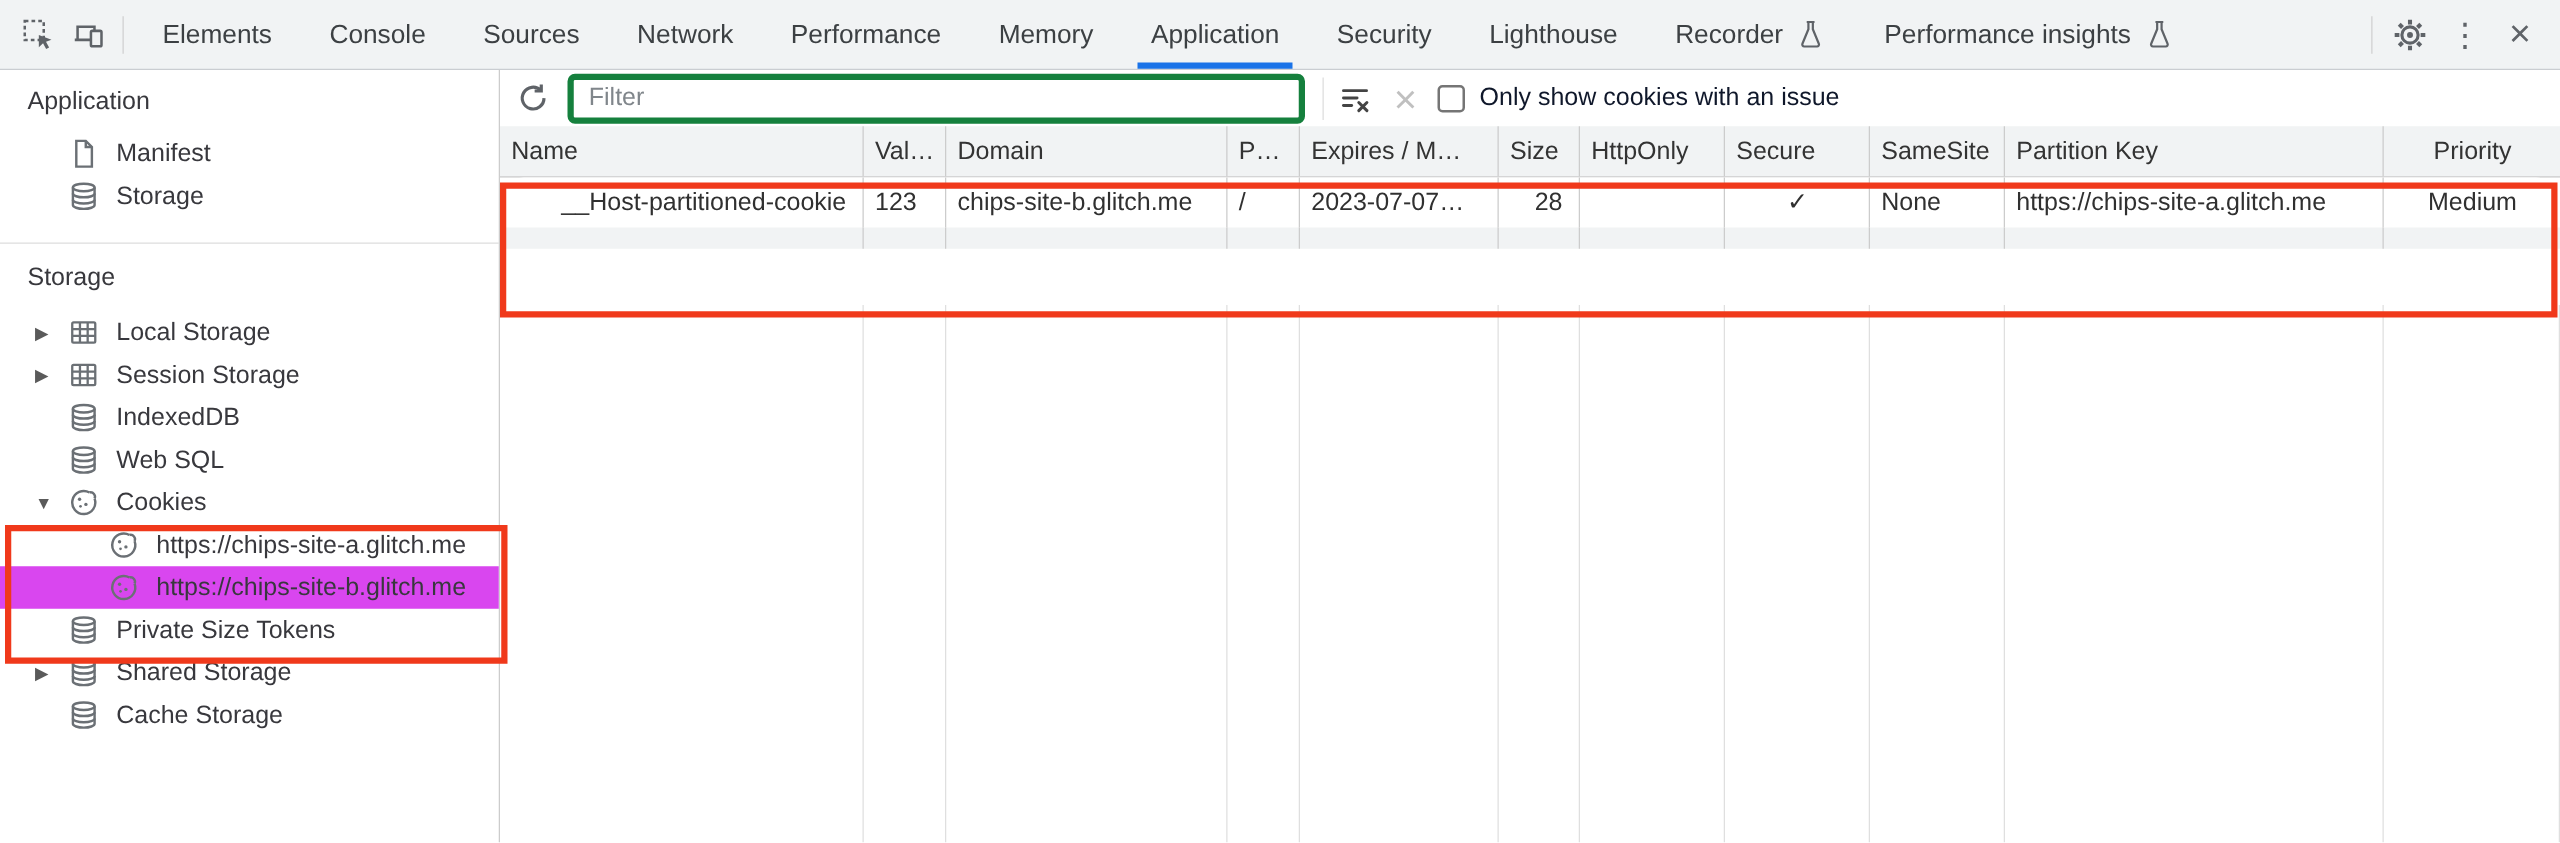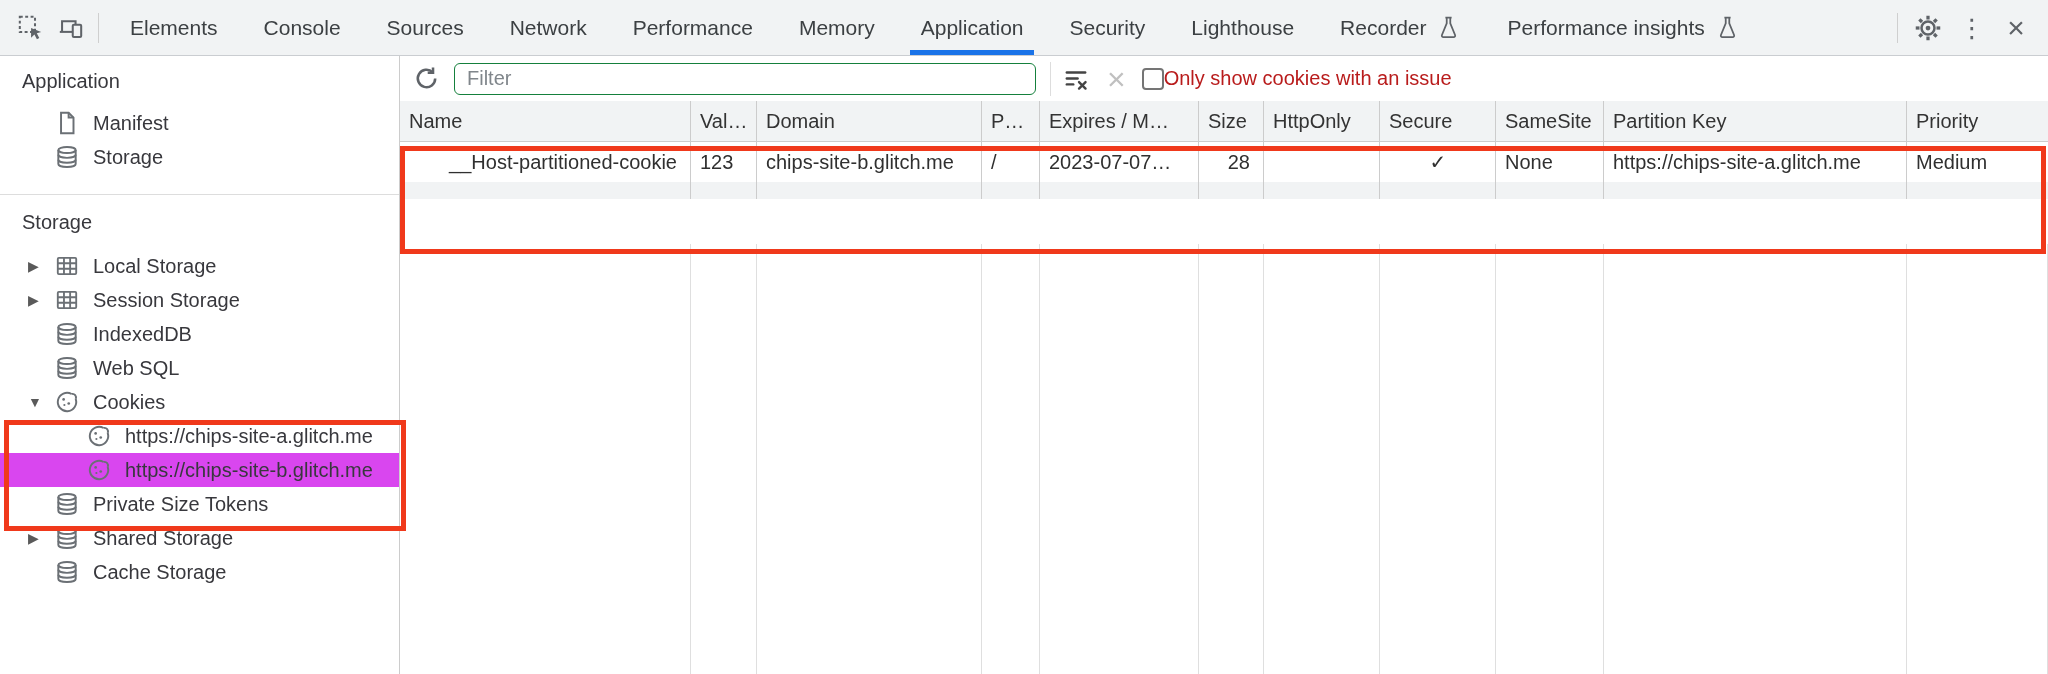--- a/index.html
+++ b/index.html
@@ -48,49 +48,49 @@
                pointer-events:none;z-index:6;}
   .sidebar-red{left:4px;top:364px;width:402px;height:111px;}
   .table-red{left:0;top:45px;right:2px;height:108px;}
 
   
   .main{flex:1;position:relative;background:#fff;min-width:0;}
   .toolbar{height:45px;display:flex;align-items:center;background:#fff;}
   .toolbar .refresh{width:40px;height:40px;margin-left:6px;display:flex;align-items:center;
         justify-content:center;color:#5f6368;}
   .toolbar .refresh svg{width:29px;height:29px;}
-  .filter-input{margin-left:8px;width:556px;height:30px;border:1px solid #15803d;
+  .filter-input{margin-left:8px;width:556px;height:30px;border:5px solid #15803d;
         border-radius:6px;font-size:20px;padding:0 12px;color:#202124;outline:none;
         font-family:inherit;background:#fff;}
   .filter-input::placeholder{color:#80868b;}
   .toolbar-divider{width:1px;height:34px;background:#ddd;margin-left:14px;}
   .clearfilter{width:34px;height:34px;margin-left:8px;display:flex;align-items:center;
         justify-content:center;color:#444;}
   .clearfilter svg{width:26px;height:26px;}
   .graycross{margin-left:14px;font-size:32px;color:#c0c0c0;line-height:1;}
   .checkbox{width:22px;height:22px;border:2px solid #757575;border-radius:4px;margin-left:16px;
         box-sizing:border-box;background:#fff;flex-shrink:0;}
-  .cb-label{font-size:20px;color:#b91c1c;white-space:nowrap;}
+  .cb-label{margin-left:12px;font-size:20px;color:#0f172a;white-space:nowrap;}
 
   
   .grid{position:absolute;top:45px;left:0;right:0;bottom:0;}
   .grow{display:flex;width:100%;}
   .cell{box-sizing:border-box;border-right:1px solid #ccc;padding:0 8px 0 9px;
         white-space:nowrap;overflow:hidden;text-overflow:ellipsis;flex-shrink:0;}
   .ghead{height:41px;background:#f1f3f4;border-bottom:1px solid #ccc;font-size:20px;
         color:#333;box-sizing:border-box;}
   .ghead .cell{line-height:40px;}
   .gdata{height:40px;background:#fff;font-size:20px;color:#303030;border-radius:19px;}
   .gdata .cell{line-height:40px;}
   .gfill{height:17px;background:#f1f3f4;}
   .grest{position:absolute;top:143px;bottom:0;left:0;right:0;}
   .grest .cell{border-right:1px solid #dfdfdf;height:100%;}
   .c0{width:291px}.c1{width:66px}.c2{width:225px}.c3{width:58px}.c4{width:159px}
   .c5{width:65px}.c6{width:116px}.c7{width:116px}.c8{width:108px}.c9{width:303px}
-  .c10{flex:1 1 auto;width:auto;border-right:none;}
+  .c10{flex:1 1 auto;width:auto;border-right:none;text-align:center;}
   .al-right{text-align:right;padding-right:13px;}
   .al-center{text-align:center;}
 </style>
 </head>
 <body>
 
 <svg width="0" height="0" style="position:absolute">
   <defs>
     <symbol id="sym-inspect" viewBox="0 0 24 24">
       <rect x="2.5" y="2.5" width="13.5" height="13.5" fill="none" stroke="currentColor" stroke-width="1.8" stroke-dasharray="2.6 2.2"></rect>

